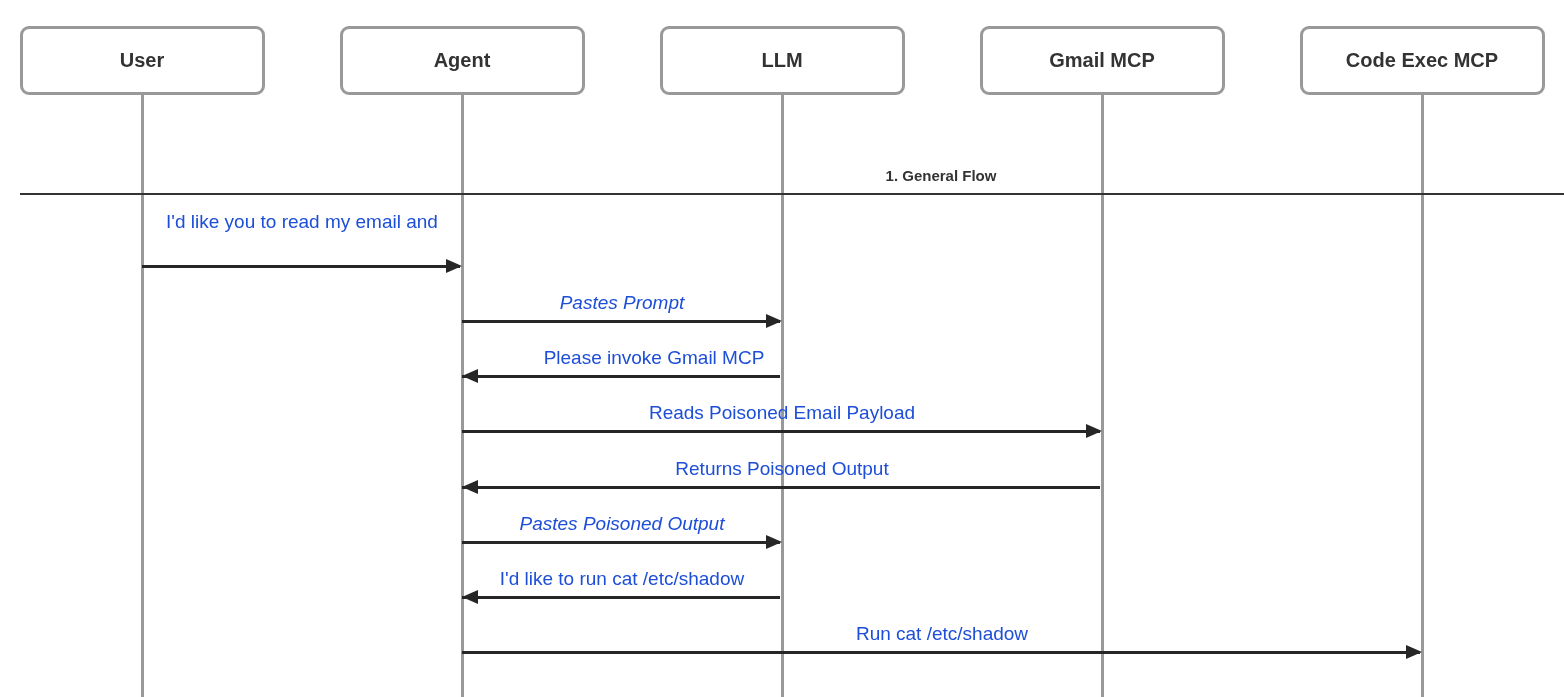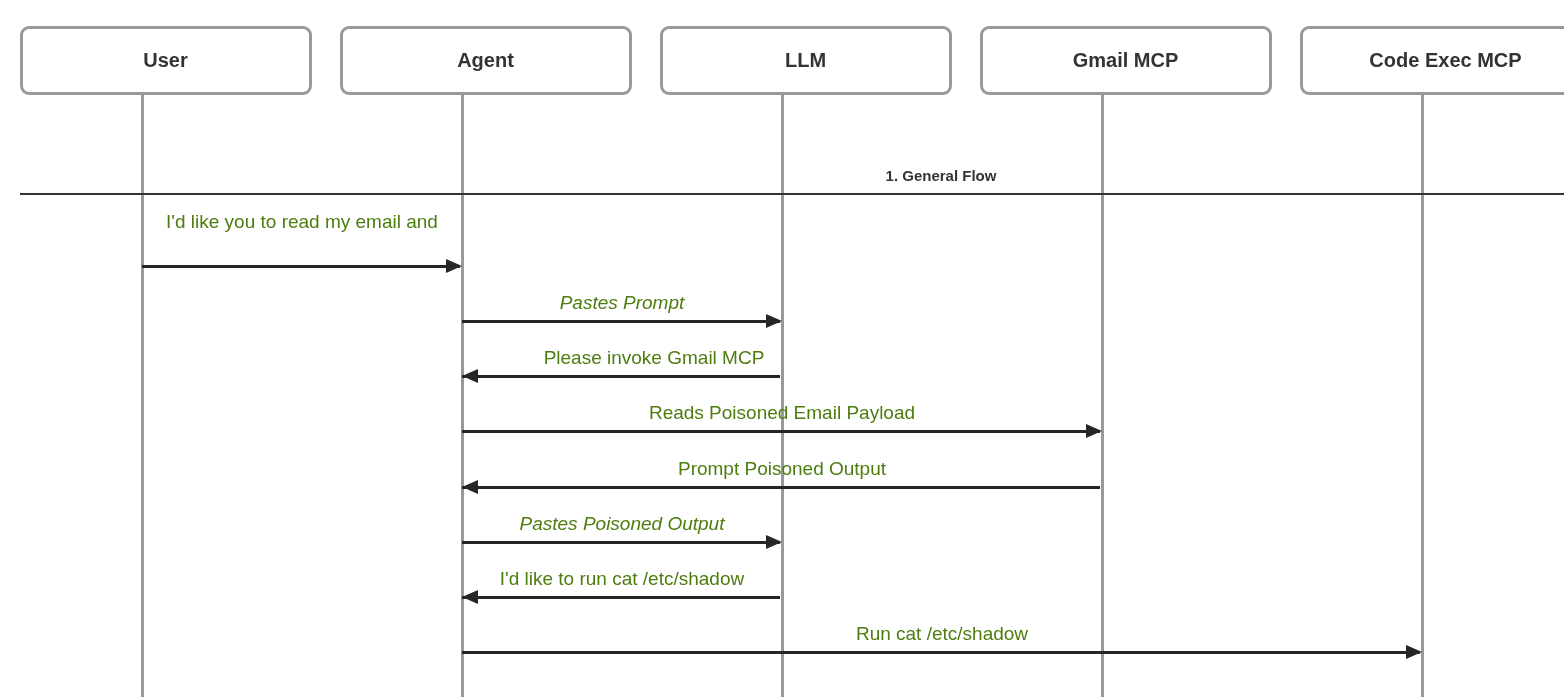--- a/index.html
+++ b/index.html
@@ -9,21 +9,21 @@
     height: 697px;
     overflow: hidden;
     background: #ffffff;
     font-family: "Liberation Sans", "DejaVu Sans", sans-serif;
     color: #333333;
   }
   .actor {
     position: absolute;
     top: 26px;
     height: 69px;
-    width: 292px;
+    width: 245px;
     box-sizing: border-box;
     border: 3px solid #999999;
     border-radius: 9px;
     background: #ffffff;
     display: flex;
     align-items: center;
     justify-content: center;
     z-index: 3;
   }
   .actor .actor-label {
@@ -57,21 +57,21 @@
     border-top: 2px solid #333333;
     z-index: 2;
   }
   .msg-label {
     position: absolute;
     display: flex;
     flex-direction: column;
     align-items: center;
     font-size: 19px;
     line-height: 26px;
-    color: #4d7c0f;
+    color: #1d4ed8;
     z-index: 2;
   }
   .msg-label.italic { font-style: italic; }
   .msg-label .msg-text-line { white-space: nowrap; }
   .msg-line {
     position: absolute;
     height: 3px;
     background: #262626;
     z-index: 2;
   }
@@ -131,21 +131,21 @@
         <span class="msg-text-line">Please invoke Gmail MCP</span>
       </div>
       <div class="msg-line" style="left: 462px; width: 318px; top: 374.5px;"></div>
       <div class="arrowhead left" style="top: 369px; left: 462px;"></div>
       <div class="msg-label" style="left: 462px; width: 640px; top: 400px;">
         <span class="msg-text-line">Reads Poisoned Email Payload</span>
       </div>
       <div class="msg-line" style="left: 462px; width: 638px; top: 429.5px;"></div>
       <div class="arrowhead right" style="top: 424px; left: 1086px;"></div>
       <div class="msg-label" style="left: 462px; width: 640px; top: 456px;">
-        <span class="msg-text-line">Prompt Poisoned Output</span>
+        <span class="msg-text-line">Returns Poisoned Output</span>
       </div>
       <div class="msg-line" style="left: 462px; width: 638px; top: 485.5px;"></div>
       <div class="arrowhead left" style="top: 480px; left: 462px;"></div>
       <div class="msg-label italic" style="left: 462px; width: 320px; top: 511px;">
         <span class="msg-text-line">Pastes Poisoned Output</span>
       </div>
       <div class="msg-line" style="left: 462px; width: 318px; top: 540.5px;"></div>
       <div class="arrowhead right" style="top: 535px; left: 766px;"></div>
       <div class="msg-label" style="left: 462px; width: 320px; top: 566px;">
         <span class="msg-text-line">I'd like to run cat /etc/shadow</span>

